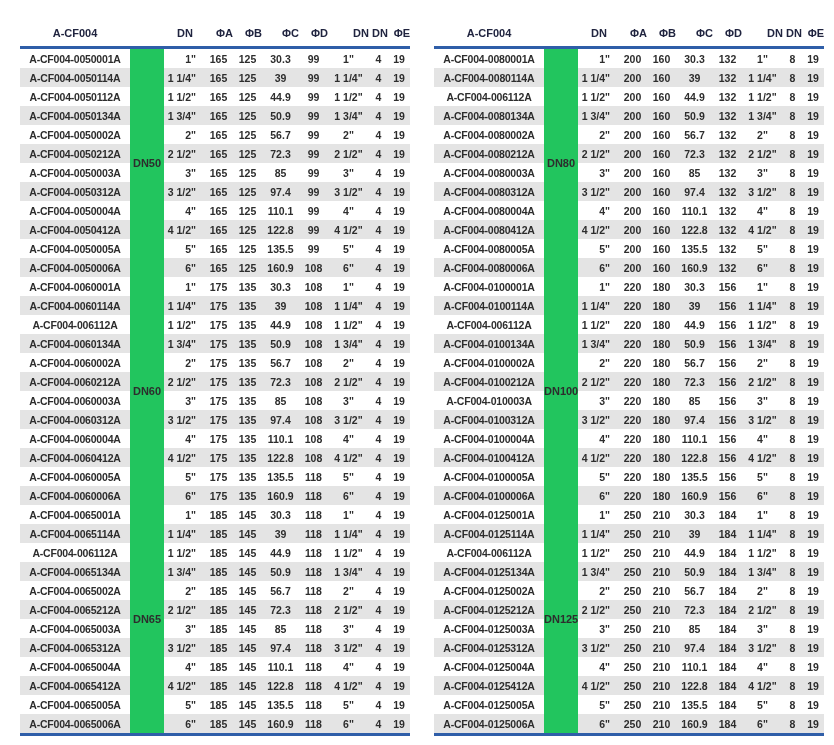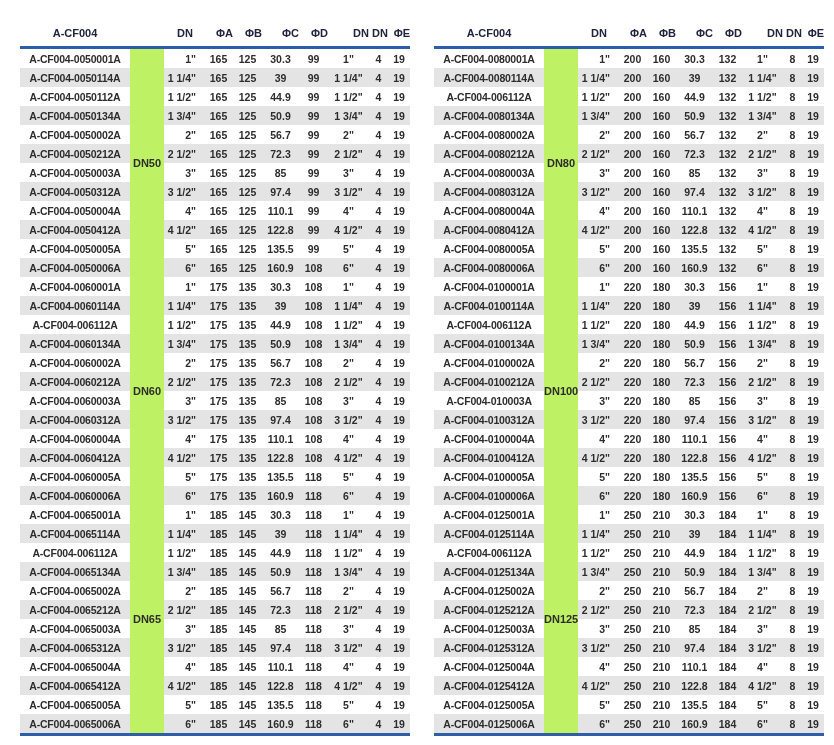--- a/index.html
+++ b/index.html
@@ -18,21 +18,21 @@
     font-size:11px;font-weight:700;color:#20243f;
     padding:0 0 4px 0;height:18px;text-align:right;white-space:nowrap;
   }
   thead th.h-pn{text-align:center;}
   thead th.h-size{text-align:right;padding-right:11px;}
   tbody td{
     height:19px;padding:0;font-size:10.5px;font-weight:700;color:#2d2d2d;
     text-align:center;white-space:nowrap;overflow:hidden;
   }
   tbody tr:nth-child(even) td{background:#e4e4e4;}
-  tbody td.gap{background:#bef264;font-size:11px;color:#2d2d2d;text-align:center;vertical-align:middle;margin-left:16px;}
+  tbody td.gap{background:#22c55e;font-size:11px;color:#2d2d2d;text-align:center;vertical-align:middle;margin-left:16px;}
   tbody td.size{text-align:right;padding-right:8px;}
   tbody td.pn{text-align:center;letter-spacing:-0.2px;}
 </style>
 </head>
 <body>
 
 <div class="page">
   <table class="spec-table">
       <colgroup>
         <col style="width: 110px;">

